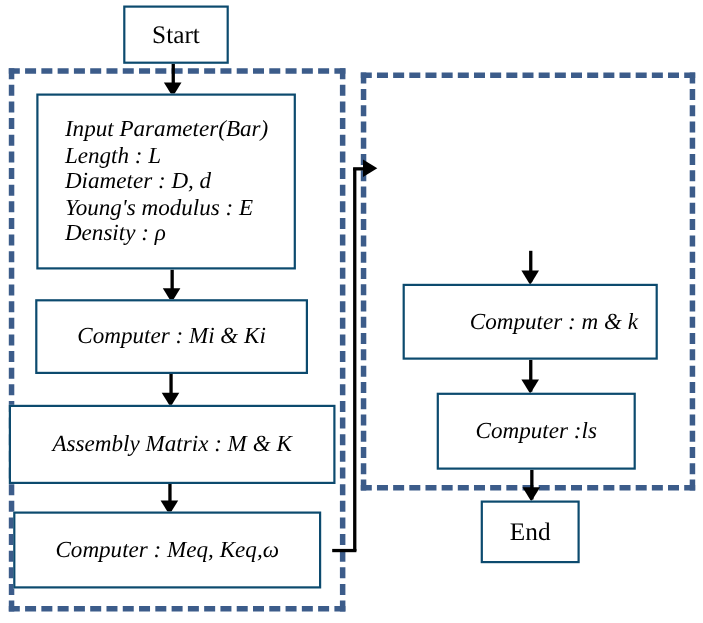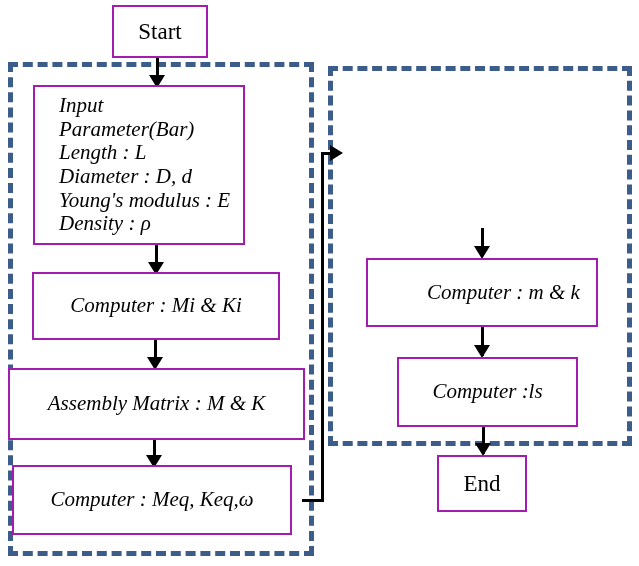--- a/index.html
+++ b/index.html
@@ -36,21 +36,21 @@
     top: 66px;
     width: 304px;
     height: 380px;
     border-color: #3c5c8a;
   }
 
   
   .node {
     position: absolute;
     box-sizing: border-box;
-    border: 2px solid #a21caf;
+    border: 2px solid #0c4a6e;
     background: #ffffff;
     display: flex;
     align-items: center;
     overflow: hidden;
   }
   .node .txt {
     display: block;
     width: 100%;
     line-height: 1.12;
     white-space: pre-line;
@@ -70,21 +70,21 @@
     font-size: 21px;
     text-align: left;
     padding-left: 24px;
   }
   .centered .txt {
     text-align: center;
   }
 
   
   #node-start   { left:112px; top:5px;   width:96px;  height:53px; }
-  #node-bar     { left:33px;  top:85px;  width:212px; height:160px; }
+  #node-bar     { left:33px;  top:85px;  width:236px; height:160px; }
   #node-miki    { left:32px;  top:272px; width:248px; height:68px; }
   #node-assy    { left:8px;   top:368px; width:297px; height:72px; }
   #node-meq     { left:12px;  top:465px; width:280px; height:70px; }
   #node-dva     { left:341px; top:85px;  width:276px; height:143px; }
   #node-mk      { left:366px; top:258px; width:232px; height:69px;padding-left:43px; }
   #node-ls      { left:397px; top:357px; width:181px; height:70px; }
   #node-end     { left:437px; top:455px; width:90px;  height:57px; }
 
   
   .conn-line {

